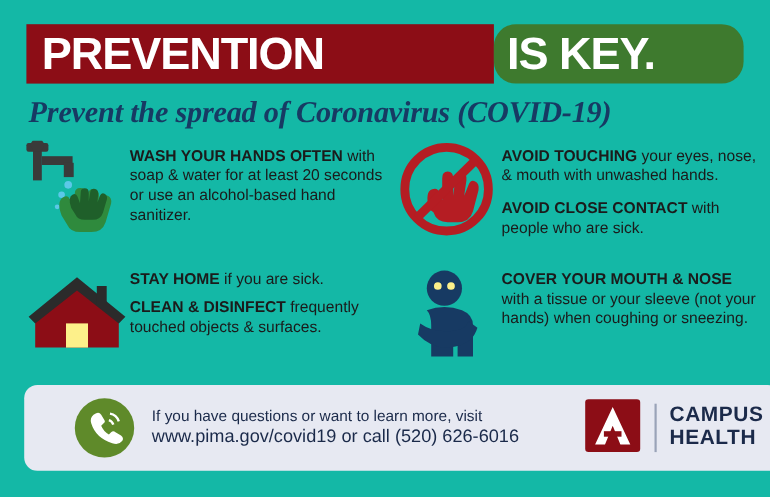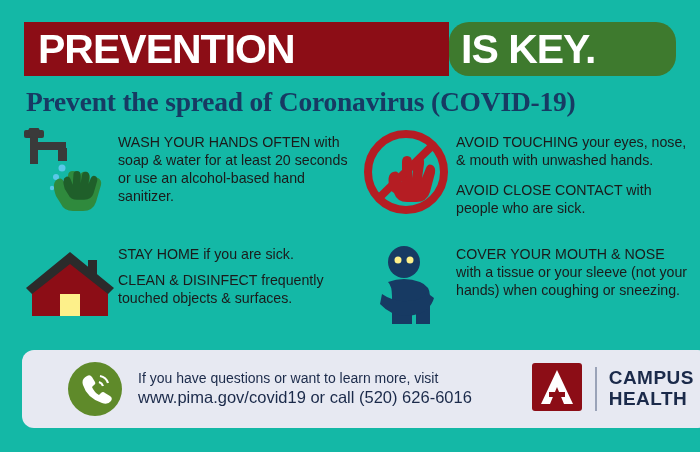--- a/index.html
+++ b/index.html
@@ -58,20 +58,21 @@
     font-family: "Liberation Sans", sans-serif;
   }
 
   .subtitle {
     position: absolute;
     left: 26px;
     top: 86px;
     width: 660px;
     color: #173a63;
     font-family: "Liberation Serif", serif;
+    font-style: italic;
     font-weight: bold;
     font-size: 27.5px;
     letter-spacing: -0.2px;
     white-space: nowrap;
   }
 
   
   .tips {
     position: absolute;
     left: 22px;
@@ -91,21 +92,21 @@
     position: relative;
   }
   .tip-text {
     flex: 1 1 auto;
     color: #1b1b1b;
     font-size: 14.2px;
     line-height: 1.26;
     padding-top: 6px;
   }
   .tip-text b {
-    font-weight: normal;
+    font-weight: bold;
   }
   .tip-a { left: 0px;   top: 0px;   width: 330px; }
   .tip-b { left: 338px; top: 0px;   width: 330px; }
   .tip-c { left: 0px;   top: 112px; width: 330px; }
   .tip-d { left: 338px; top: 112px; width: 330px; }
 
   
   .footer {
     position: absolute;
     left: 22px;

